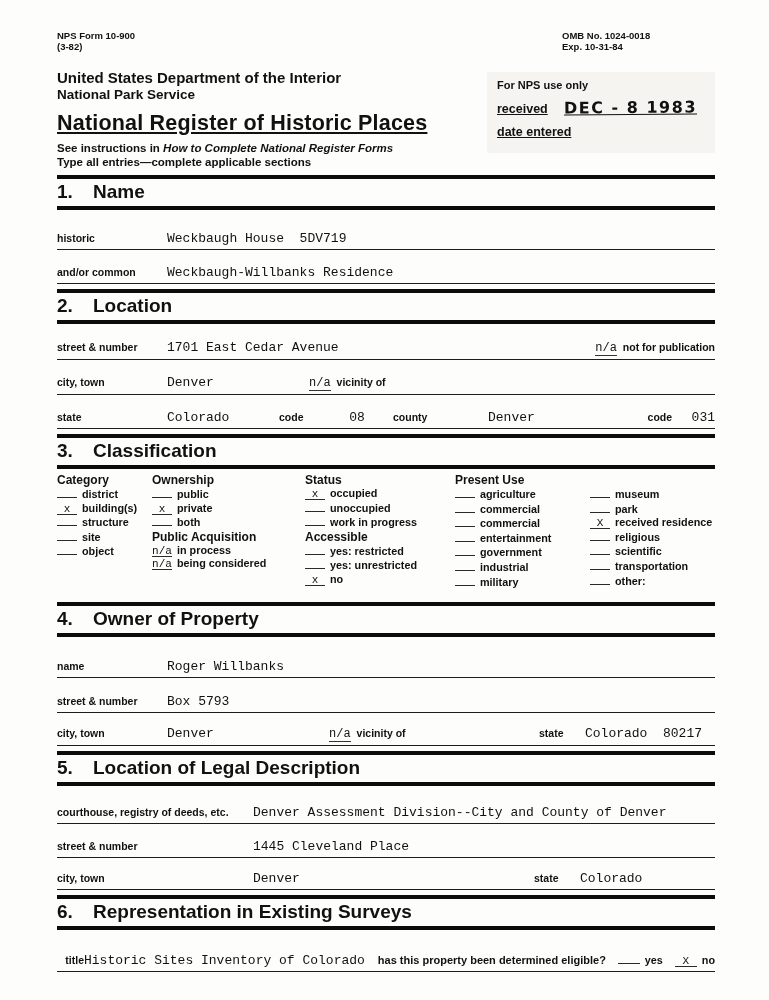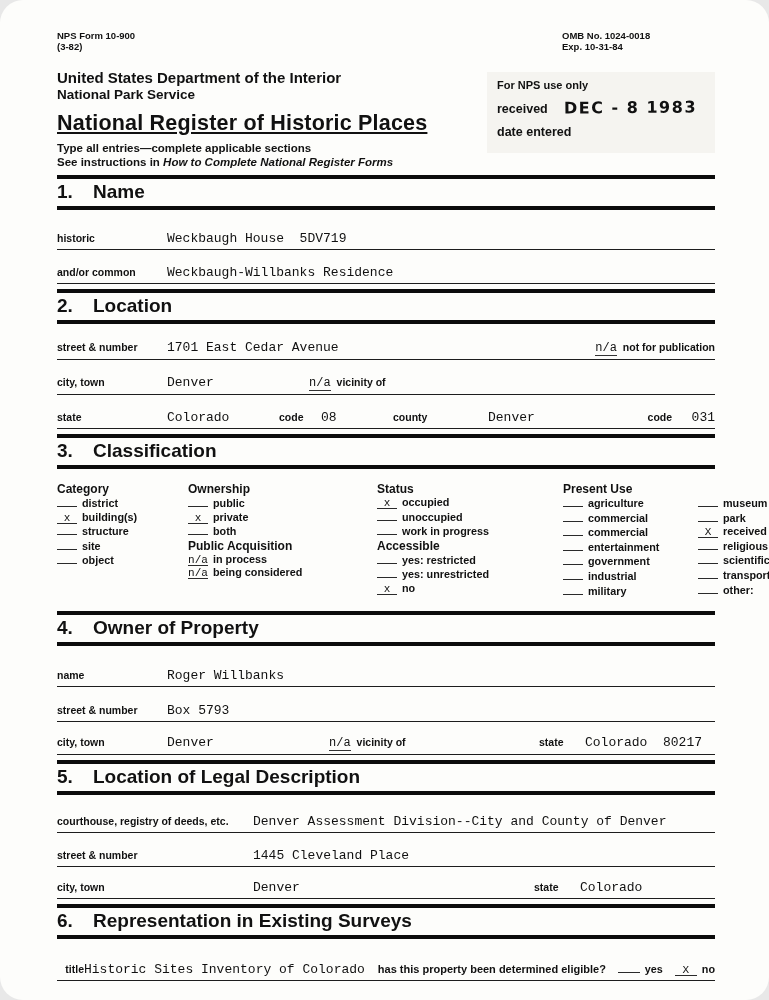--- a/index.html
+++ b/index.html
@@ -1,53 +1,53 @@
 <!DOCTYPE html>
 <html><head>
 <meta charset="utf-8">
 <style>
   html,body{margin:0;padding:0;background:#e8e8e8;}
   .page{
     position:relative;width:769px;height:1000px;background:#fdfdfb;
     font-family:"Liberation Sans",sans-serif;color:#111;overflow:hidden;
-    box-sizing:border-box;padding:30px 54px 0 57px;border-radius:23px;
+    box-sizing:border-box;padding:30px 54px 0 57px;
   }
   
   .hdr{display:flex;justify-content:space-between;}
   .hdr-left{flex:1;}
   .formno{font:bold 9.5px/11px "Liberation Sans",sans-serif;}
   .dept{margin-top:17px;}
   .dept-l1{font:bold 15px/17px "Liberation Sans",sans-serif;}
   .dept-l2{font:bold 13.5px/15px "Liberation Sans",sans-serif;margin-top:1px;}
   .bigtitle{margin-top:9px;font:bold 21.5px/24px "Liberation Sans",sans-serif;letter-spacing:.2px;text-decoration:underline;}
   .instr{margin-top:7px;font:bold 11.5px/13.5px "Liberation Sans",sans-serif;}
   .instr i{font-style:italic;}
   .hdr-right{width:228px;flex:none;}
   .omb{font:bold 9.5px/11px "Liberation Sans",sans-serif;margin-left:75px;}
   .npsbox{margin-top:20px;background:#f5f4f0;padding:7px 8px 14px 10px;}
   .npsbox .nb-h{font:bold 11px/12px "Liberation Sans",sans-serif;}
-  .nb-row{display:flex;align-items:baseline;margin-top:9px;}
+  .nb-row{display:flex;align-items:baseline;margin-top:9px;text-decoration:underline;}
   .nb-lbl{font:bold 12.5px/14px "Liberation Sans",sans-serif;}
   .stamp{font:bold 16px/16px "DejaVu Sans",sans-serif;letter-spacing:1.5px;margin-left:16px;transform:rotate(-.5deg);white-space:pre;}
   
   .sechead{
     border-top:4px solid #0c0c0c;border-bottom:4px solid #0c0c0c;
     padding:2px 0 3px;font:bold 19px/22px "Liberation Sans",sans-serif;margin-top:5px;
   }
   .secnum{display:inline-block;width:36px;}
   
   .frow{display:flex;align-items:baseline;border-bottom:1.6px solid #1d1d1d;padding-bottom:3px;}
   .flabel{font:bold 10.5px/12px "Liberation Sans",sans-serif;flex:none;}
   .fvalue{font:13px/15px "Liberation Mono",monospace;white-space:pre;}
   .na{font:12px/13px "Liberation Mono",monospace;border-bottom:1.4px solid #333;margin-right:6px;}
   .bsuffix{font:bold 10.5px/12px "Liberation Sans",sans-serif;}
   .rgroup{margin-left:auto;display:flex;align-items:baseline;}
   .w110{min-width:110px;}.w195{min-width:196px;}
   
-  .classif{display:flex;padding:13px 0 8px;gap:36px;}
+  .classif{display:flex;padding:4px 0 8px;}
   .ccol{flex:none;}
   .chead{font:bold 12px/14px "Liberation Sans",sans-serif;}
   .chk{font:bold 10.8px/13.6px "Liberation Sans",sans-serif;white-space:nowrap;}
   .blank{
     display:inline-block;min-width:20px;border-bottom:1.5px solid #2a2a2a;text-align:center;
     font:11px/10px "Liberation Mono",monospace;height:10px;margin-right:5px;
   }
   .pu-cols{display:flex;}
 </style>
 </head>
@@ -62,22 +62,22 @@
         <div>(3-82)</div>
       </div>
       <div class="dept">
         <div class="dept-l1">United States Department of the Interior</div>
         <div class="dept-l2">National Park Service</div>
       </div>
       <div class="bigtitle">
         <div>National Register of Historic Places</div>
       </div>
       <div class="instr">
+        <div><span>See instructions in </span><i>How to Complete National Register Forms</i></div>
         <div>Type all entries—complete applicable sections</div>
-        <div><span>See instructions in </span><i>How to Complete National Register Forms</i></div>
       </div>
     </div>
     <div class="hdr-right">
       <div class="omb">
         <div>OMB No. 1024-0018</div>
         <div>Exp. 10-31-84</div>
       </div>
       <div class="npsbox">
         <div class="nb-h">For NPS use only</div>
         <div class="nb-row">
@@ -117,21 +117,21 @@
   <div class="frow" style="margin-top:15px;">
     <span class="flabel w110">city, town</span>
     <span class="fvalue" style="min-width:142px;">Denver</span>
     <span class="na">n/a</span>
     <span class="bsuffix">vicinity of</span>
   </div>
   <div class="frow" style="margin-top:15px;">
     <span class="flabel w110">state</span>
     <span class="fvalue" style="min-width:112px;">Colorado</span>
     <span class="flabel" style="min-width:42px;">code</span>
-    <span class="fvalue" style="min-width:72px;">08</span>
+    <span class="fvalue" style="min-width:72px;text-align:center;">08</span>
     <span class="flabel" style="min-width:95px;">county</span>
     <span class="fvalue" style="flex:1;">Denver</span>
     <span class="flabel" style="min-width:44px;">code</span>
     <span class="fvalue">031</span>
   </div>
 
   <div class="sechead">
     <span class="secnum">3.</span><span>Classification</span>
   </div>
   <div class="classif">

